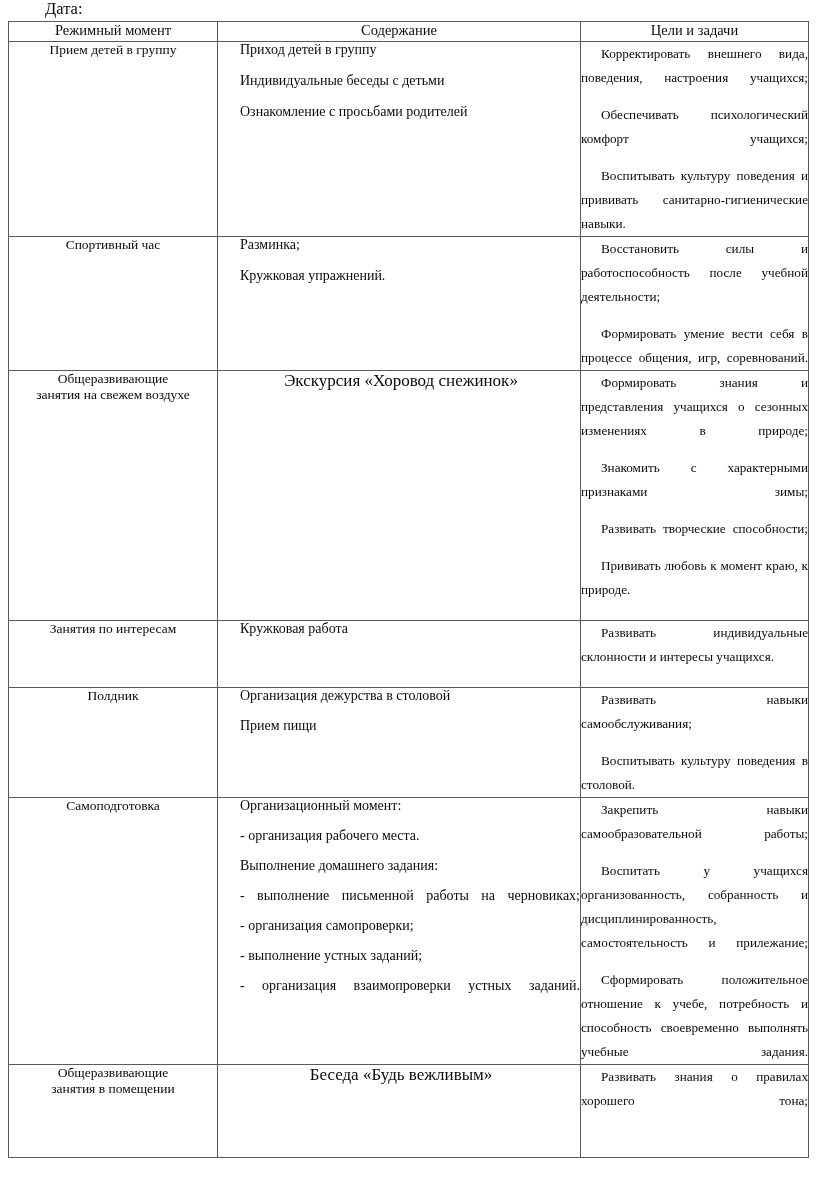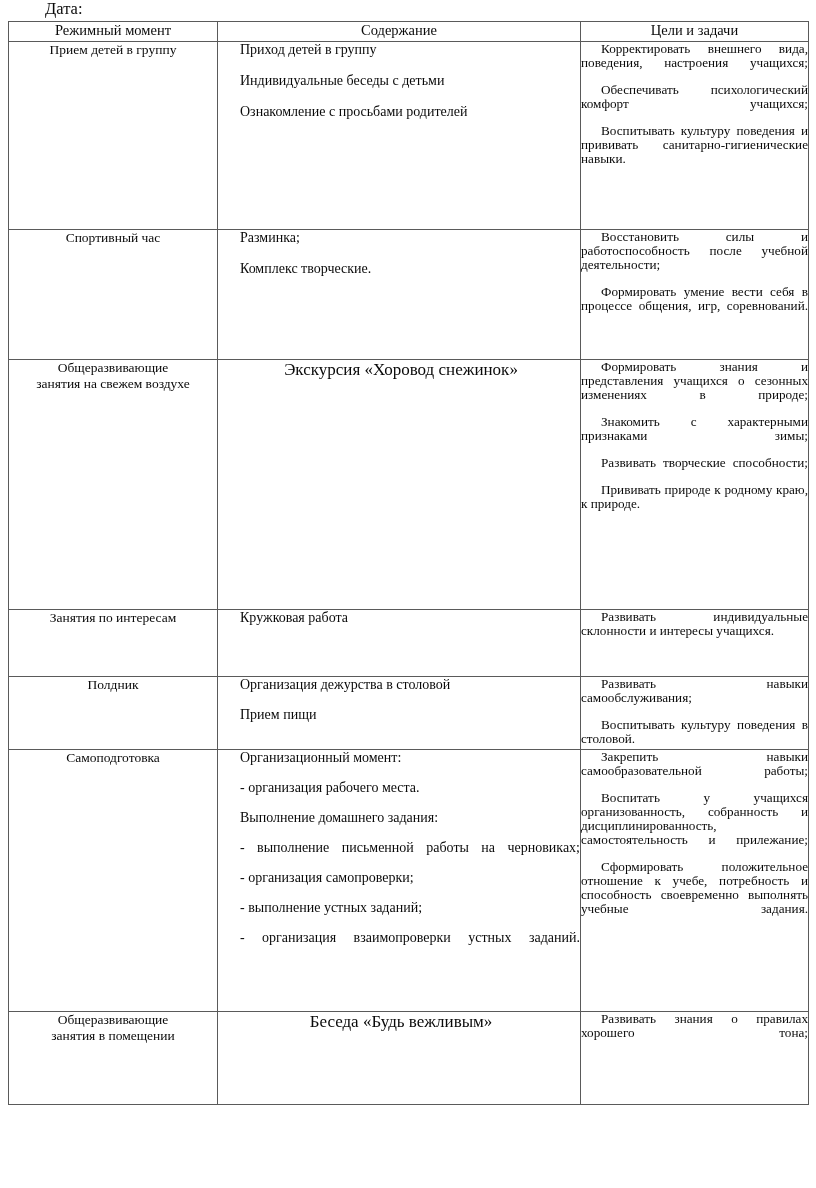--- a/index.html
+++ b/index.html
@@ -90,21 +90,21 @@
     line-height: 20px;
     text-indent: 0;
     text-align: center;
     margin-bottom: 0;
     padding-left: 4px;
   }
   .c2-cell p.tight { margin-bottom: 14px; }
   
   .c3-cell {
     font-size: 13.2px;
-    line-height: 14px;
+    line-height: 24px;
     padding: 7px 6px 6px 8px;
     text-align: justify;
     text-justify: inter-word;
   }
   .c3-cell p {
     margin: 0 0 13px 0;
     text-indent: 20px;
     text-align: justify;
   }
   .c3-cell p:last-child { margin-bottom: 0; }
@@ -150,41 +150,41 @@
             <p class="jfull">Воспитывать культуру поведения и прививать санитарно-гигиенические навыки.</p>
           </td>
         </tr>
 
         <tr style="height:130px">
           <td class="c1-cell">
             <span class="ln">Спортивный час</span>
           </td>
           <td class="c2-cell">
             <p>Разминка;</p>
-            <p>Комплекс творческие.</p>
+            <p>Кружковая упражнений.</p>
           </td>
           <td class="c3-cell">
             <p class="jfull">Восстановить силы и работоспособность после учебной деятельности;</p>
             <p class="jfull">Формировать умение вести себя в процессе общения, игр, соревнований.</p>
           </td>
         </tr>
 
         <tr style="height:250px">
           <td class="c1-cell">
             <span class="ln">Общеразвивающие</span>
             <span class="ln">занятия на свежем воздухе</span>
           </td>
           <td class="c2-cell">
             <p class="big">Экскурсия «Хоровод снежинок»</p>
           </td>
           <td class="c3-cell">
             <p class="jfull">Формировать знания и представления учащихся о сезонных изменениях в природе;</p>
             <p class="jfull">Знакомить с характерными признаками зимы;</p>
             <p class="jfull">Развивать творческие способности;</p>
-            <p>Прививать природе к родному краю, к природе.</p>
+            <p>Прививать любовь к момент краю, к природе.</p>
           </td>
         </tr>
 
         <tr style="height:67px">
           <td class="c1-cell">
             <span class="ln">Занятия по интересам</span>
           </td>
           <td class="c2-cell">
             <p class="nogap">Кружковая работа</p>
           </td>

